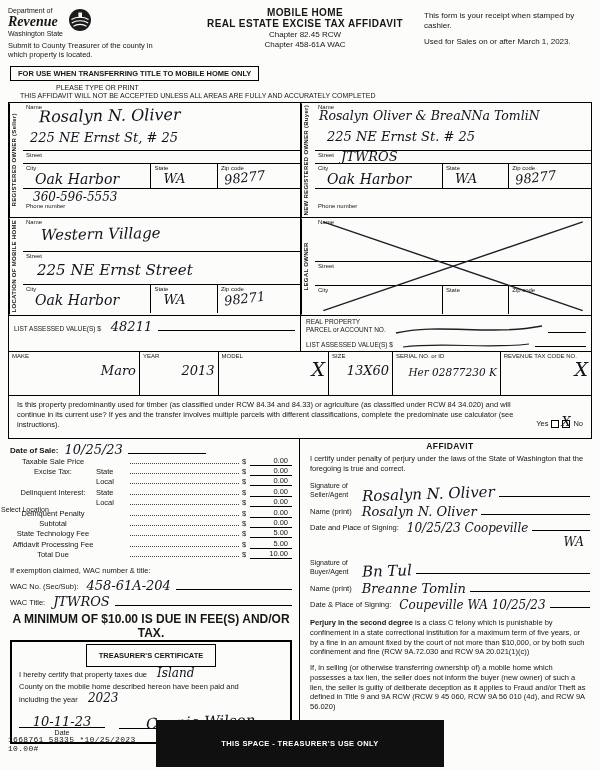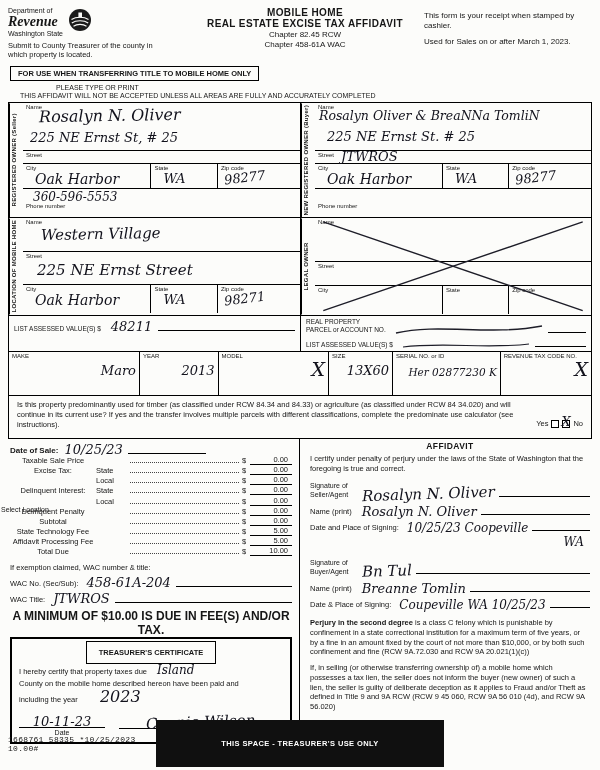--- a/index.html
+++ b/index.html
@@ -108,21 +108,21 @@
   .wac-row { display:flex; align-items:flex-end; height:16px; }
   .wac-hw { font-size:13px; margin:0 5px -1px 8px; }
   .wac-line { flex:1; border-bottom:1px solid #000; margin-bottom:1px; }
   .minimum { font-size:12px; font-weight:bold; text-align:center; margin-top:5px; }
 
   .treasurer-box { border:2px solid #000; margin-top:auto; padding:0 7px 5px 7px; position:relative; }
   .tc-title-row { text-align:center; margin-top:2px; }
   .tc-title { display:inline-block; border:1px solid #000; font-weight:bold; font-size:7.5px; padding:6px 12px; background:#fcfcfa; }
   .tc-line { font-size:7.5px; line-height:1.55; }
   .tc-hw-sm { font-size:12px; margin-left:8px; }
-  .tc-hw-lg { font-size:16px; margin-left:20px; }
+  .tc-hw-lg { font-size:12px; margin-left:8px; }
   .tc-bottom { display:flex; gap:14px; margin-top:9px; }
   .tc-cell { text-align:center; font-size:7px; }
   .tc-cell.datec { flex:0 0 86px; }
   .tc-cell.sigc { flex:1; }
   .tc-hw { font-size:13px; margin-bottom:-2px; display:inline-block; }
   .tc-sig { font-size:15px; transform:rotate(-2deg); }
   .tc-rule { border-bottom:1px solid #000; }
   .tc-lbl { margin-top:1px; }
 
   .aff-title { text-align:center; font-weight:bold; font-size:8.5px; letter-spacing:.4px; }

